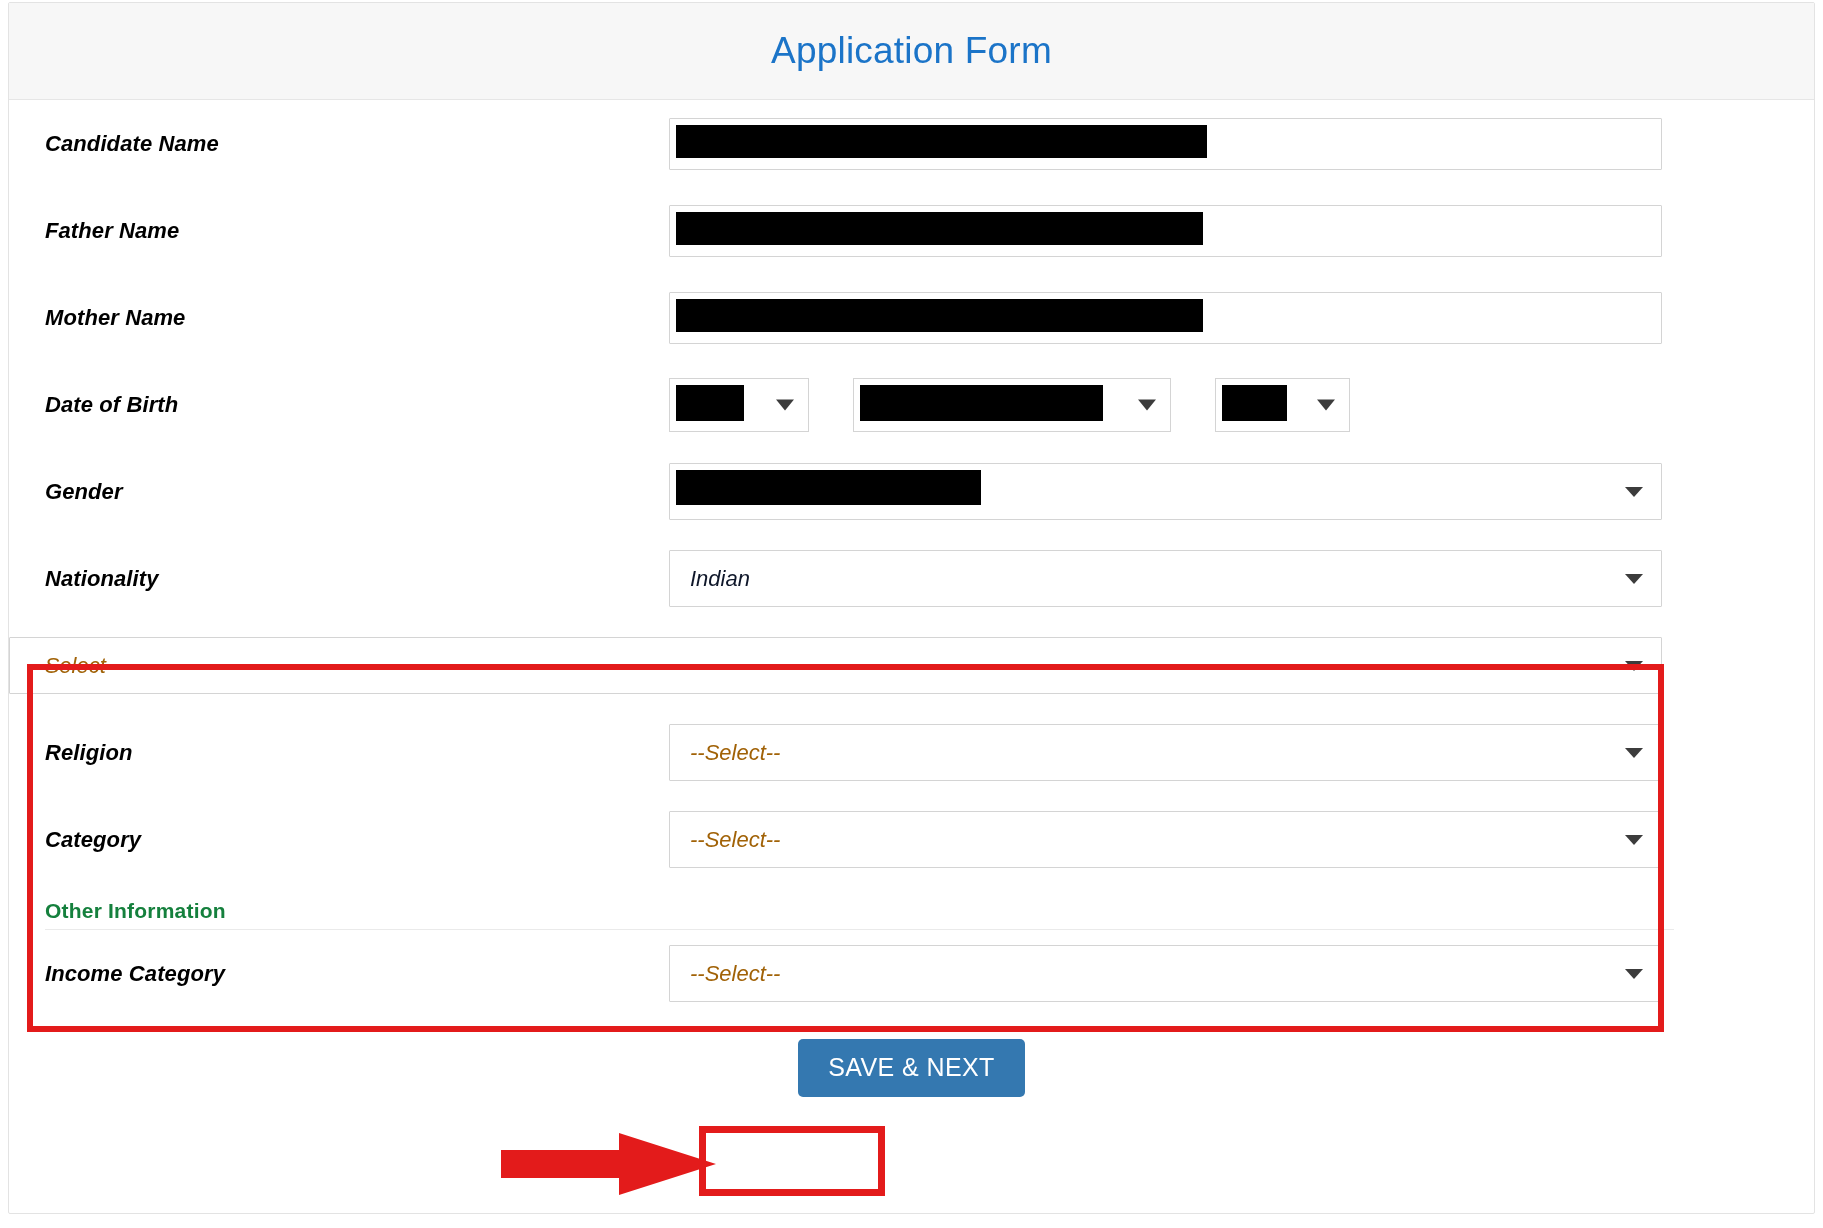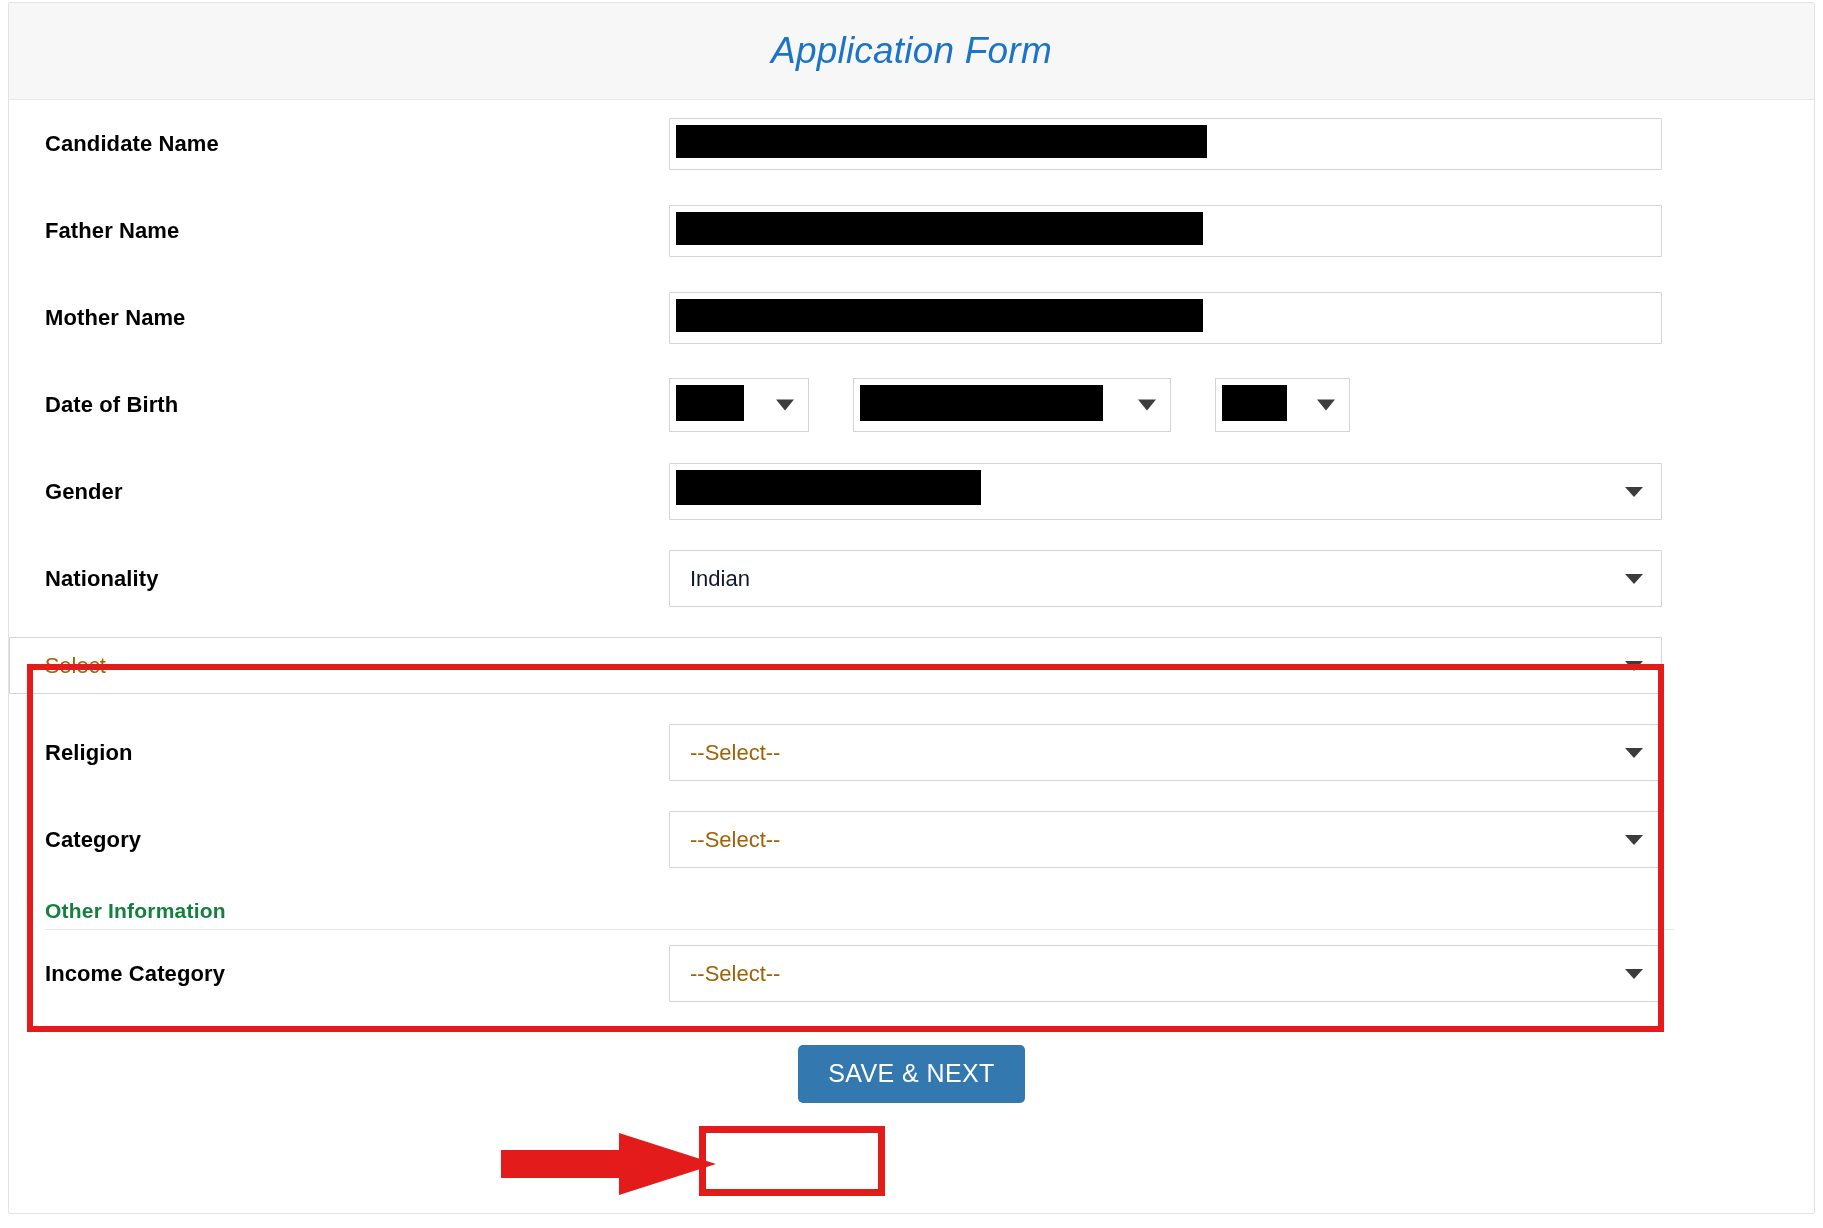--- a/index.html
+++ b/index.html
@@ -38,35 +38,35 @@
     display: flex;
     align-items: center;
     justify-content: center;
   }
 
   .form-title {
     color: #1b74c8;
     font-size: 37px;
     font-weight: 400;
     letter-spacing: 0.2px;
-    font-style: italic;
   }
 
   .card-body {
     position: relative;
     padding: 0;
     height: 1113px;
   }
 
   
   .frow {
     position: relative;
     display: flex;
     align-items: center;
     height: 87px;
+    font-style: italic;
   }
 
   .flabel {
     width: 660px;
     padding-left: 36px;
     font-size: 22px;
     font-weight: 600;
     color: #000000;
     letter-spacing: 0.1px;
   }
@@ -172,21 +172,20 @@
     width: 1637px;
     height: 368px;
     border: 6px solid #e31b1b;
     pointer-events: none;
     z-index: 30;
   }
 
   
   .footer {
     position: relative;
-    margin-top: 6px;
     height: 120px;
     display: flex;
     align-items: flex-start;
     justify-content: center;
     padding-top: 22px;
   }
 
   .btn-save {
     position: relative;
     background: #3478b0;

